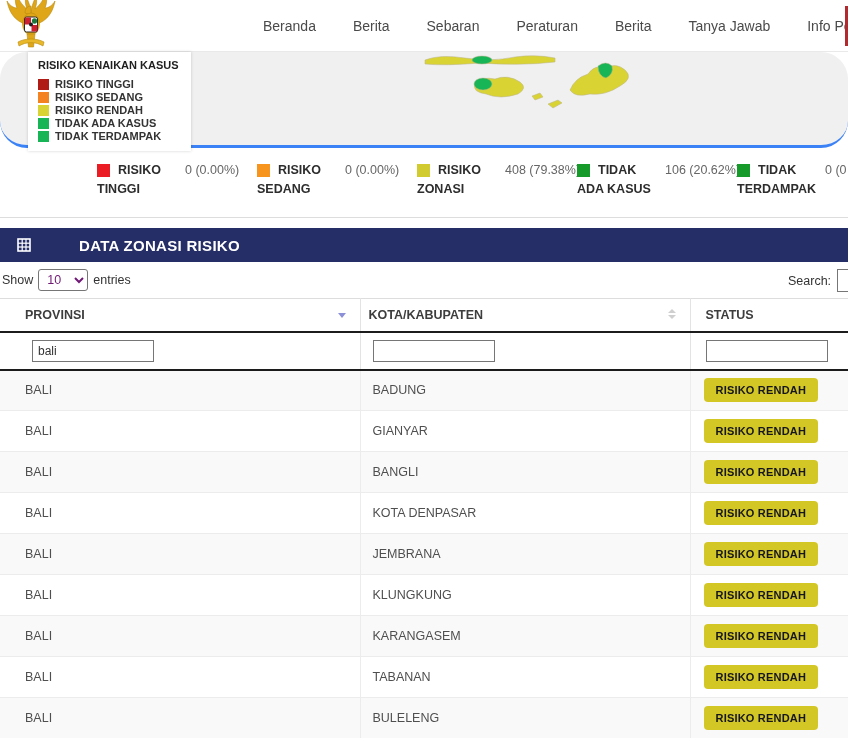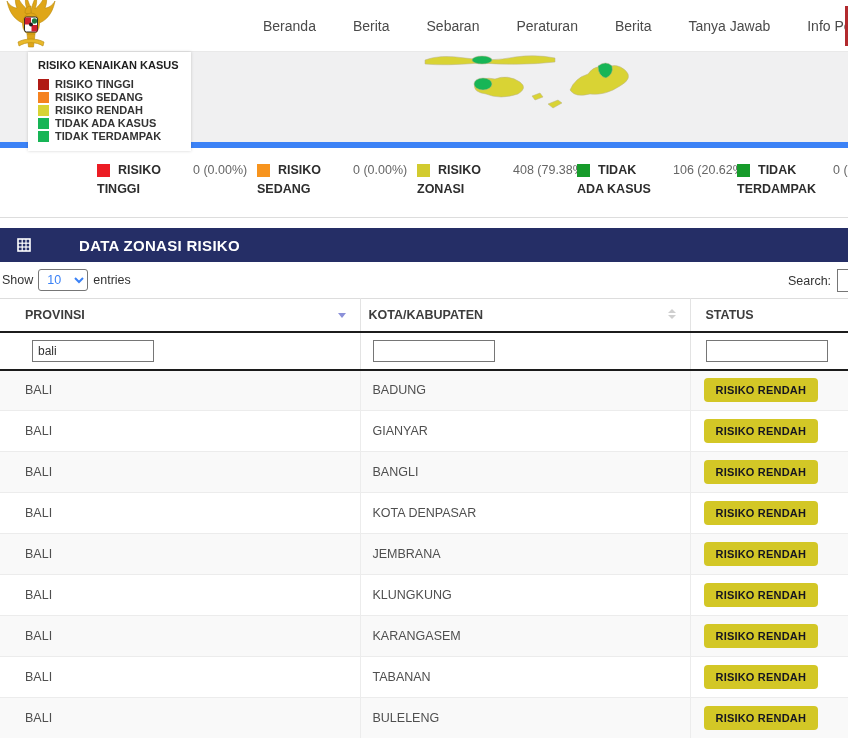--- a/index.html
+++ b/index.html
@@ -7,49 +7,49 @@
     font-family: "Liberation Sans", sans-serif; }
 
   
   .header { height: 52px; background: #fff; border-bottom: 1px solid #e9e9e9; position: relative; }
   .logo { position: absolute; left: 5px; top: -7px; }
   .nav { position: absolute; left: 263px; top: 0; height: 52px; display: flex; align-items: center; gap: 37px; }
   .nav a { font-size: 14px; color: #4a4a4a; text-decoration: none; white-space: nowrap; cursor: pointer; }
   .edge-accent { position: absolute; right: 0; top: 6px; width: 3px; height: 40px; background: #b22a2e; }
 
   
-  .map-strip { height: 96px; background: #f0f0f1; position: relative; border-bottom: 6px solid #3b82f6; }
+  .map-strip { height: 96px; background: #f0f0f1; position: relative; border-bottom: 3px solid #3b82f6; border-radius: 27px; }
   .islands { position: absolute; left: 420px; top: 0; }
   .legend { position: absolute; left: 28px; top: 0; background: #fff; padding: 7px 12px 9px 10px;
     box-shadow: 0 0 3px rgba(0,0,0,.18); }
   .legend-title { font-size: 11px; font-weight: bold; color: #1f1f1f; margin-bottom: 7px; }
   .legend-item { display: flex; align-items: center; margin-top: 1px; }
   .legend-swatch { width: 11px; height: 11px; margin-right: 6px; flex: none; }
   .legend-label { font-size: 11px; font-weight: 600; color: #333; white-space: nowrap; }
 
   
   .stats { height: 70px; border-bottom: 1px solid #ddd; display: flex; padding: 13px 0 0 97px; }
-  .stat { display: flex; width: 160px; flex: none; gap: 8px; }
+  .stat { display: flex; width: 160px; flex: none; }
   .stat-labels { width: 88px; flex: none; }
   .stat-l1 { display: flex; align-items: center; font-weight: bold; font-size: 12.5px; color: #2d2d2d; line-height: 19px; }
   .stat-swatch { width: 13px; height: 13px; margin-right: 8px; flex: none; }
   .stat-l2 { font-weight: bold; font-size: 12.5px; color: #2d2d2d; line-height: 19px; }
   .stat-value { font-size: 12.5px; color: #666; line-height: 19px; white-space: nowrap; }
 
   
   .panel-header { margin-top: 10px; height: 34px; background: #252e66; display: flex; align-items: center;
     padding-left: 17px; gap: 8px; }
   .panel-title { color: #fff; font-weight: bold; font-size: 15px; letter-spacing: .3px; margin-left: 40px; }
 
   
   .controls { height: 36px; display: flex; align-items: center; position: relative;
     font-size: 12.5px; color: #333; padding-left: 2px; }
   .show { display: flex; align-items: center; gap: 5px; }
   .show select { height: 22px; width: 50px; font-size: 12.5px; border: 1px solid #767676; border-radius: 3px;
-    background: #fff; color: #3b82f6; padding-left: 4px; }
+    background: #fff; color: #701a75; padding-left: 4px; }
   .search { position: absolute; left: 788px; top: 7px; display: flex; align-items: center; gap: 6px; }
   .search input { width: 150px; height: 23px; border: 1px solid #767676; font-size: 12.5px; padding: 0 5px; }
 
   
   table { border-collapse: collapse; table-layout: fixed; width: 1010px; }
   col.c1 { width: 360px; } col.c2 { width: 330px; } col.c3 { width: 320px; }
   .header-row th { height: 33px; border-top: 1px solid #ddd; border-bottom: 2px solid #1c1c1c;
     border-right: 1px solid #e3e3e3; text-align: left; font-size: 12.5px; font-weight: 600; color: #3d3d3d;
     position: relative; cursor: pointer; }
   .header-row th:last-child { border-right: none; }

